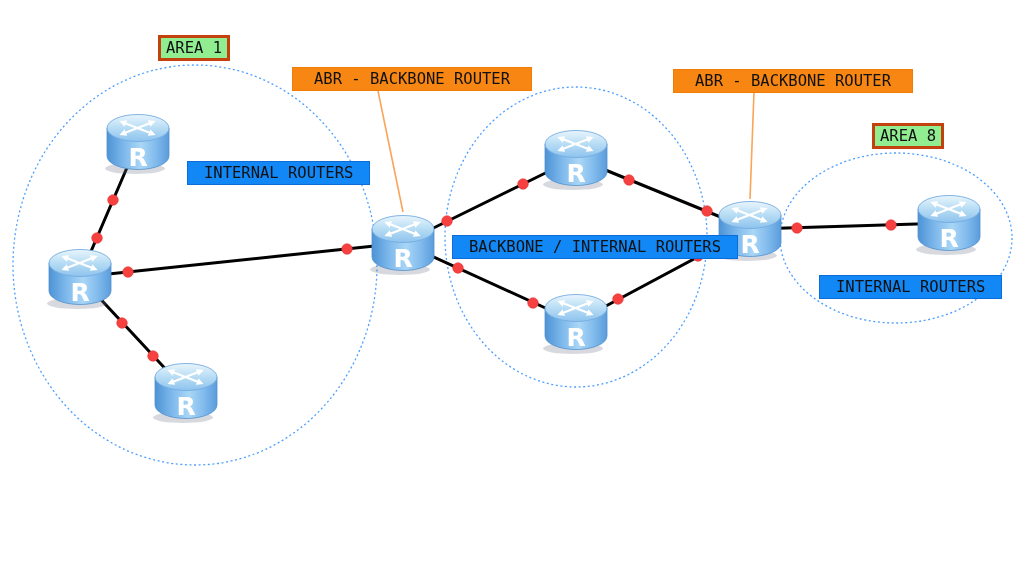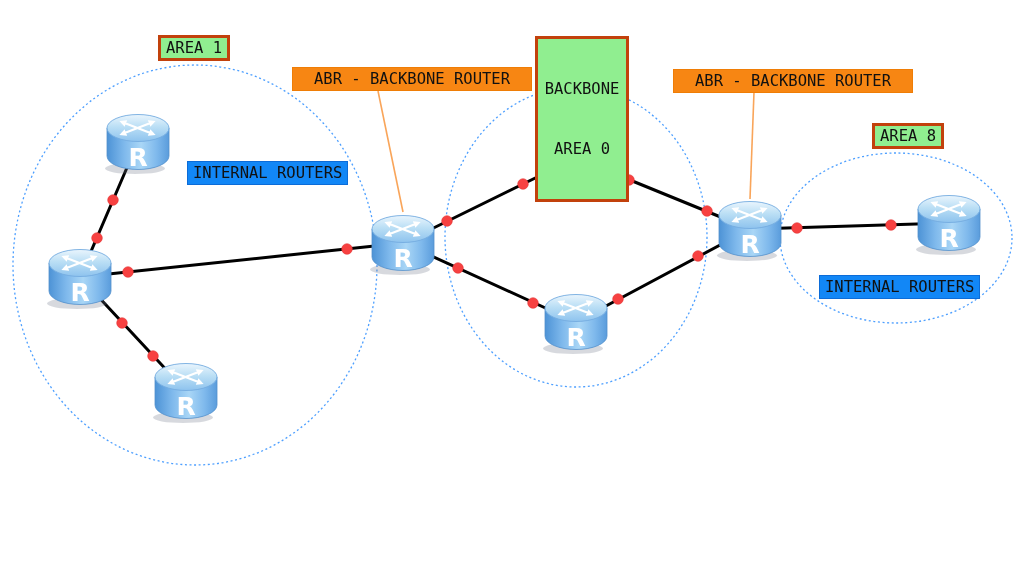--- a/index.html
+++ b/index.html
@@ -34,21 +34,21 @@
     padding: 0 5px;
   }
   .label.orange {
     background: #F78613;
     border: 1px solid #ef7d06;
     padding: 1px 21px;
   }
   .label.blue {
     background: #1287F6;
     border: 1px solid #0c6cd8;
-    padding: 1px 5px;
+    padding: 1px 16px;
   }
   .label.center {
     text-align: center;
   }
   .edge {
     stroke: #000000;
     stroke-width: 3;
     stroke-linecap: round;
   }
   .boundary {
@@ -147,29 +147,26 @@
       <use href="#router-shape" transform="translate(403,243)"></use>
       <use href="#router-shape" transform="translate(576,158)"></use>
       <use href="#router-shape" transform="translate(576,322)"></use>
       <use href="#router-shape" transform="translate(750,229)"></use>
       <use href="#router-shape" transform="translate(949,223)"></use>
     </g>
   </svg>
 
   <div class="label green" style="left:158px; top:35px;">AREA 1</div>
 
-  <div class="label green center" style="left:535px; top:36px; width:78px;">
-    <div>BACKBONE</div>
-    <div>AREA 0</div>
-  </div>
 
   <div class="label green" style="left:872px; top:123px;">AREA 8</div>
 
   <div class="label orange" style="left:292px; top:67px;">ABR - BACKBONE ROUTER</div>
 
   <div class="label orange" style="left:673px; top:69px;">ABR - BACKBONE ROUTER</div>
 
   <div class="label blue" style="left:187px; top:161px;">INTERNAL ROUTERS</div>
 
+  <div class="label blue" style="left:452px; top:235px;">BACKBONE / INTERNAL ROUTERS</div>
 
   <div class="label blue" style="left:819px; top:275px;">INTERNAL ROUTERS</div>
 
 </div>
 
 </body></html>

